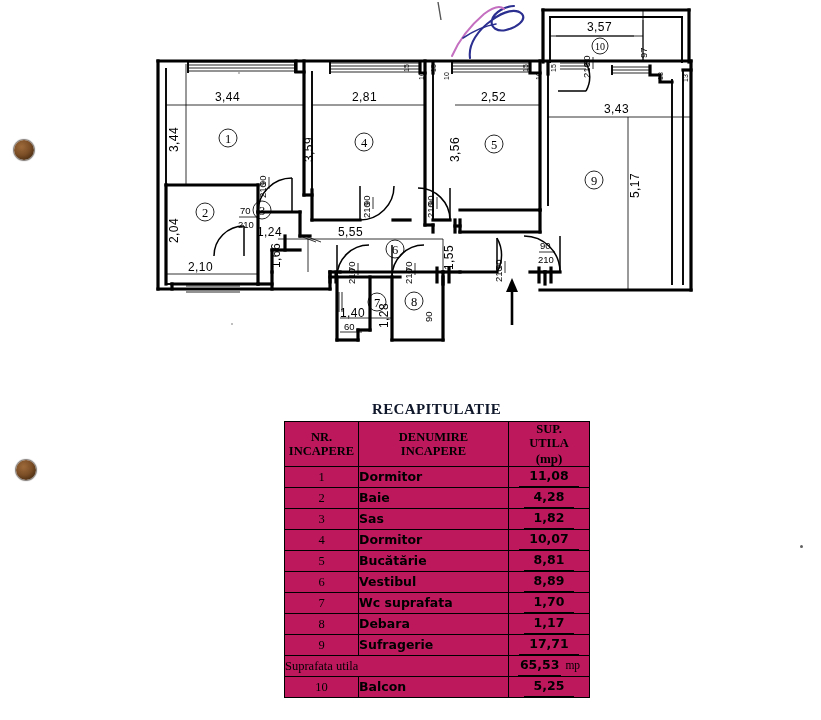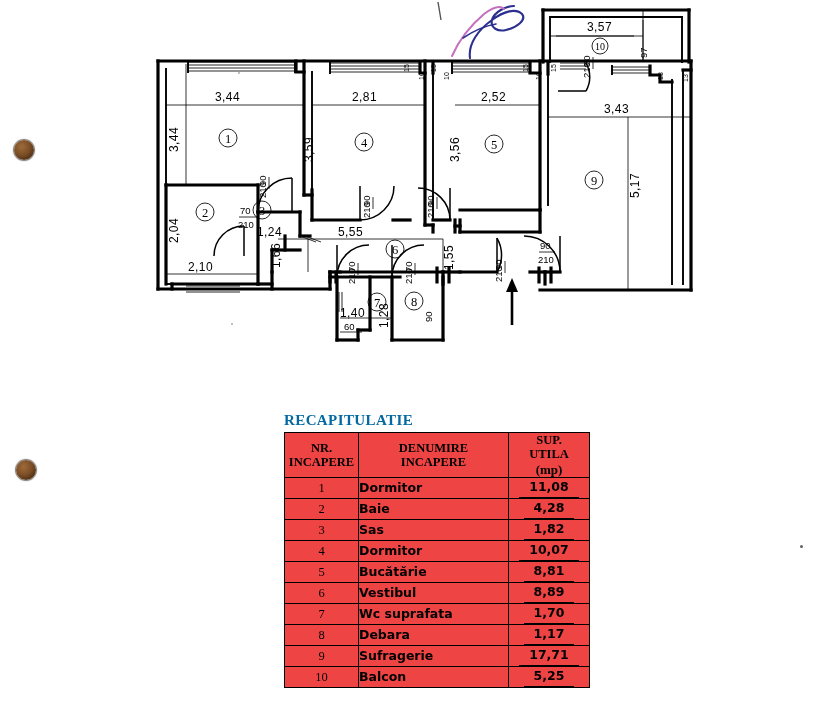--- a/index.html
+++ b/index.html
@@ -25,26 +25,26 @@
   .door{stroke:#000;fill:none;stroke-width:1.5;}
   .arrowln{stroke:#000;fill:none;stroke-width:2.6;}
   .num{font-family:"Liberation Serif",serif;font-size:12.5px;fill:#000;}
   .dim{font-family:"Liberation Sans",sans-serif;font-size:12px;fill:#000;letter-spacing:.4px;}
   .dimsm{font-family:"Liberation Sans",sans-serif;font-size:9.5px;fill:#000;}
   .dimxs{font-family:"Liberation Sans",sans-serif;font-size:7px;fill:#000;}
 
   
   #tableWrap{position:absolute;left:284px;top:396px;width:305px;}
   #recapTitle{
-    font-weight:bold;font-size:15px;letter-spacing:.4px;
-    font-family:"Liberation Serif",serif;margin:16px 0 3px 0;color:#0369a1;
+    text-align:center;font-weight:bold;font-size:15px;letter-spacing:.4px;
+    font-family:"Liberation Serif",serif;margin:5px 0 3px 0;color:#0f172a;
   }
   table.recap{
     border-collapse:collapse;width:305px;table-layout:fixed;
-    border:1.6px solid #000;background:#ef4444;
+    border:1.6px solid #000;background:#be185d;
   }
   table.recap td,table.recap th{
     border:1.1px solid #000;padding:0;color:#000;vertical-align:middle;
   }
   col.c1{width:74px;} col.c2{width:150px;} col.c3{width:81px;}
   th.hd{
     font-family:"Liberation Serif",serif;font-weight:bold;font-size:12.5px;
     line-height:14px;text-align:center;padding:3px 1px 5px 1px;
   }
   th.hd .mp{font-size:13px;display:block;padding-top:2px;}
@@ -476,20 +476,26 @@
           <td class="nr">8</td>
           <td class="nm">Debara</td>
           <td class="val"><span class="underline">1,17</span></td>
         </tr>
         <tr>
           <td class="nr">9</td>
           <td class="nm">Sufragerie</td>
           <td class="val"><span class="underline">17,71</span></td>
         </tr>
         <tr>
+          <td class="sumlbl" colspan="2">Suprafata utila</td>
+          <td class="sumval">
+            <span class="u">65,53</span><span class="mpu">mp</span>
+          </td>
+        </tr>
+        <tr>
           <td class="nr">10</td>
           <td class="nm">Balcon</td>
           <td class="val"><span class="underline">5,25</span></td>
         </tr>
       </tbody>
     </table>
   </div>
 
 </div>
 

